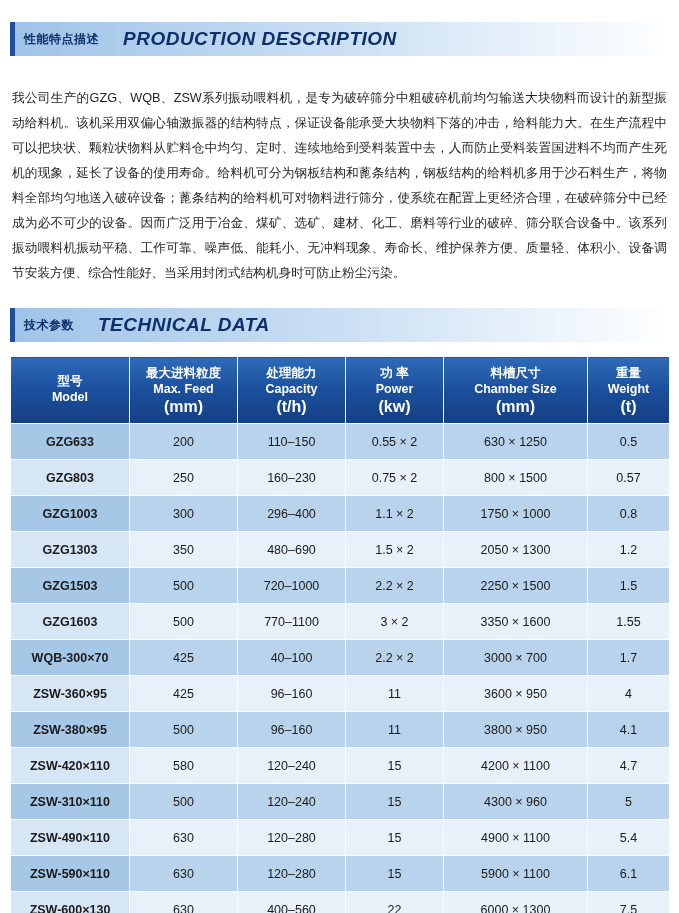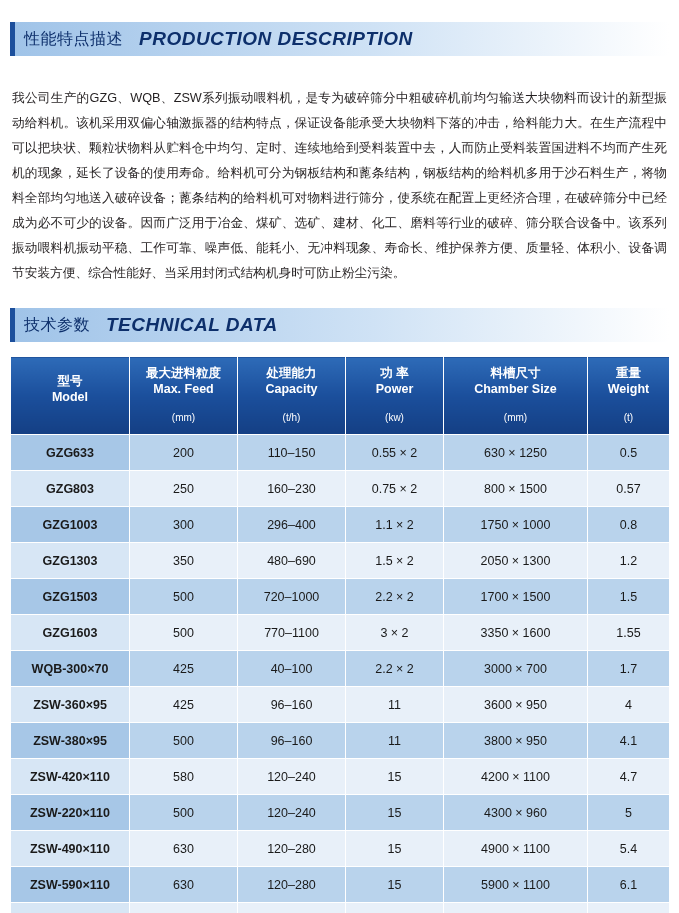--- a/index.html
+++ b/index.html
@@ -29,25 +29,25 @@
     background: linear-gradient(to right, #9fc3e8 0%, #cfe2f5 55%, #ffffff 100%);
   }
   .section-head .accent {
     width: 5px;
     height: 34px;
     background: #1c4f9c;
     margin-right: 9px;
     flex: 0 0 5px;
   }
   .section-head .cn {
-    font-size: 16px;
-    font-weight: normal;
+    font-size: 12px;
+    font-weight: bold;
     color: #0d2f6b;
     letter-spacing: 0.5px;
-    margin-right: 16px;
+    margin-right: 24px;
     white-space: nowrap;
   }
   .section-head .en {
     font-size: 19px;
     font-weight: bold;
     font-style: italic;
     color: #0d2f6b;
     letter-spacing: 0.5px;
     white-space: nowrap;
   }
@@ -82,23 +82,23 @@
     background: linear-gradient(to bottom, #2e6bb8 0%, #1b4f9c 50%, #143f84 100%);
     color: #ffffff;
     padding: 8px 2px;
     height: 66px;
     font-size: 12.5px;
     font-weight: bold;
     line-height: 16px;
   }
   thead .unit {
     display: block;
-    font-size: 10px;
-    font-weight: normal;
-    margin-top: 13px;
+    font-size: 16px;
+    font-weight: bold;
+    margin-top: 2px;
   }
   thead .cn-h { display: block; font-size: 12.5px; font-weight: bold; }
   thead .en-h { display: block; font-size: 12.5px; font-weight: bold; }
 
   table.spec td {
     height: 36px;
     font-size: 12.5px;
     color: #1a1a1a;
     padding: 2px;
   }
@@ -218,21 +218,21 @@
           <td>480–690</td>
           <td>1.5 × 2</td>
           <td>2050 × 1300</td>
           <td>1.2</td>
         </tr>
         <tr class="alt">
           <td class="model">GZG1503</td>
           <td>500</td>
           <td>720–1000</td>
           <td>2.2 × 2</td>
-          <td>1700 × 1500</td>
+          <td>2250 × 1500</td>
           <td>1.5</td>
         </tr>
         <tr class="plain">
           <td class="model">GZG1603</td>
           <td>500</td>
           <td>770–1100</td>
           <td>3 × 2</td>
           <td>3350 × 1600</td>
           <td>1.55</td>
         </tr>
@@ -262,21 +262,21 @@
         </tr>
         <tr class="plain">
           <td class="model">ZSW-420×110</td>
           <td>580</td>
           <td>120–240</td>
           <td>15</td>
           <td>4200 × 1100</td>
           <td>4.7</td>
         </tr>
         <tr class="alt">
-          <td class="model">ZSW-220×110</td>
+          <td class="model">ZSW-310×110</td>
           <td>500</td>
           <td>120–240</td>
           <td>15</td>
           <td>4300 × 960</td>
           <td>5</td>
         </tr>
         <tr class="plain">
           <td class="model">ZSW-490×110</td>
           <td>630</td>
           <td>120–280</td>

